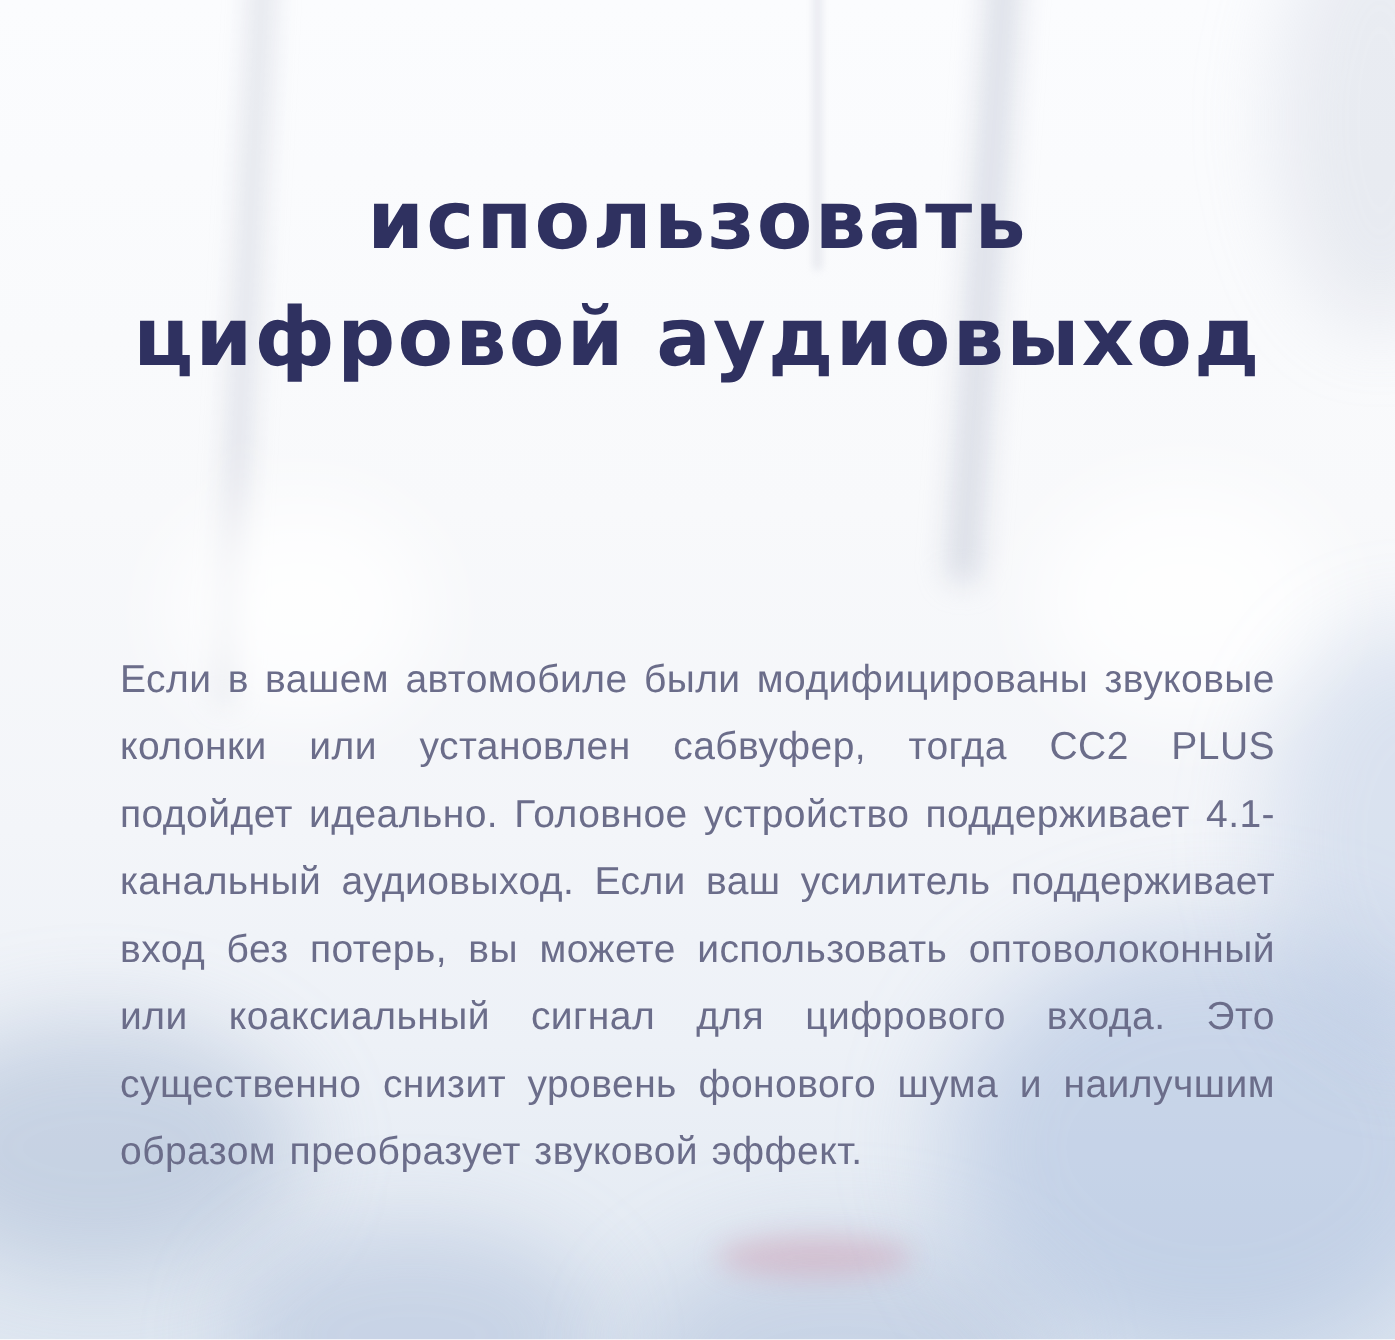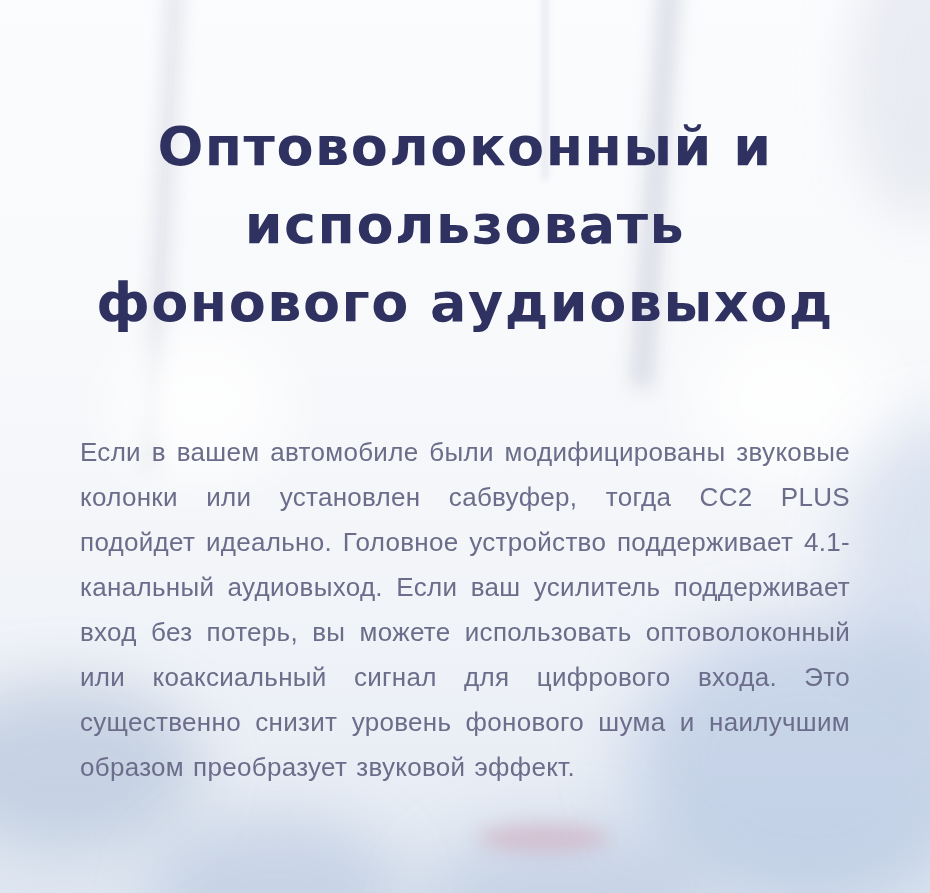--- a/index.html
+++ b/index.html
@@ -150,20 +150,19 @@
   <div class="blob blob-mid-white-1"></div>
   <div class="blob blob-mid-white-2"></div>
   <div class="blob blob-bottom-left"></div>
   <div class="blob blob-bottom-1"></div>
   <div class="blob blob-bottom-2"></div>
   <div class="blob blob-bottom-right"></div>
   <div class="blob blob-right-edge"></div>
   <div class="blob blob-pink"></div>
 
   <h1 class="heading">
-    <span class="heading-line">Оптоволоконный и</span>
     <span class="heading-line">использовать</span>
-    <span class="heading-line">фонового аудиовыход</span>
+    <span class="heading-line">цифровой аудиовыход</span>
   </h1>
 
   <p class="copy">Если в вашем автомобиле были модифицированы звуковые колонки или установлен сабвуфер, тогда CC2 PLUS подойдет идеально. Головное устройство поддерживает 4.1-канальный аудиовыход. Если ваш усилитель поддерживает вход без потерь, вы можете использовать оптоволоконный или коаксиальный сигнал для цифрового входа. Это существенно снизит уровень фонового шума и наилучшим образом преобразует звуковой эффект.</p>
 
 </div>
 
 </body></html>

